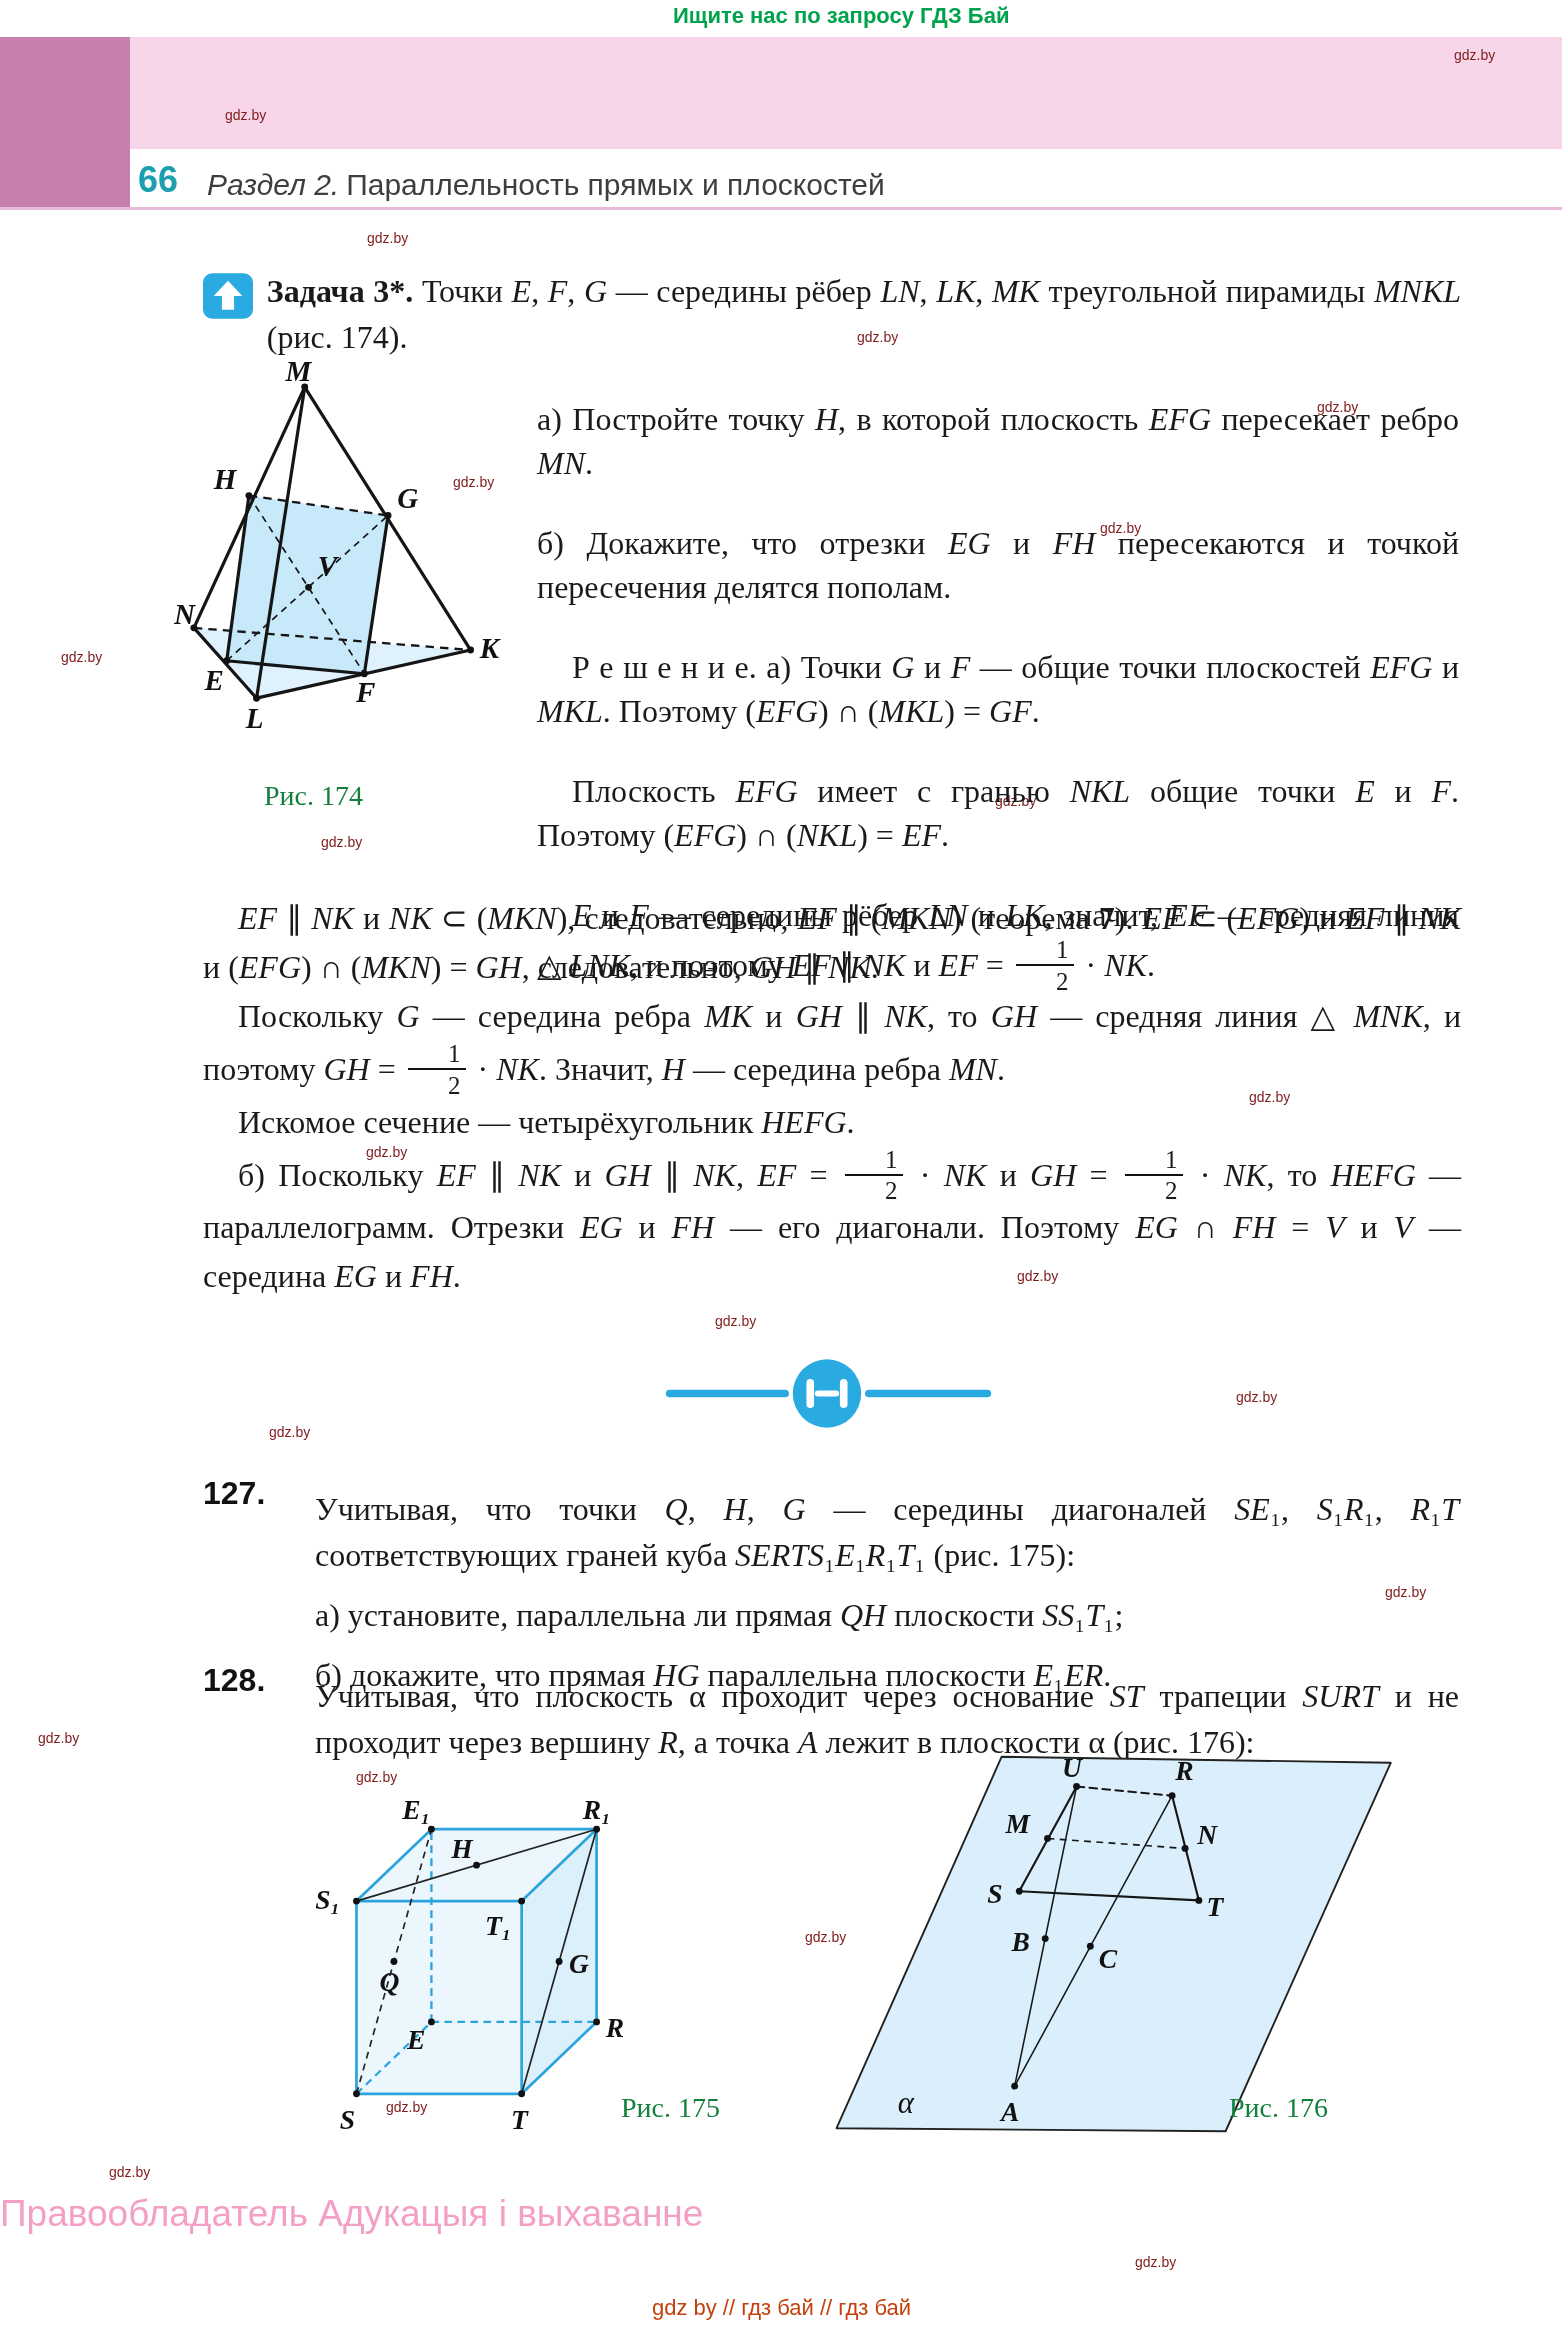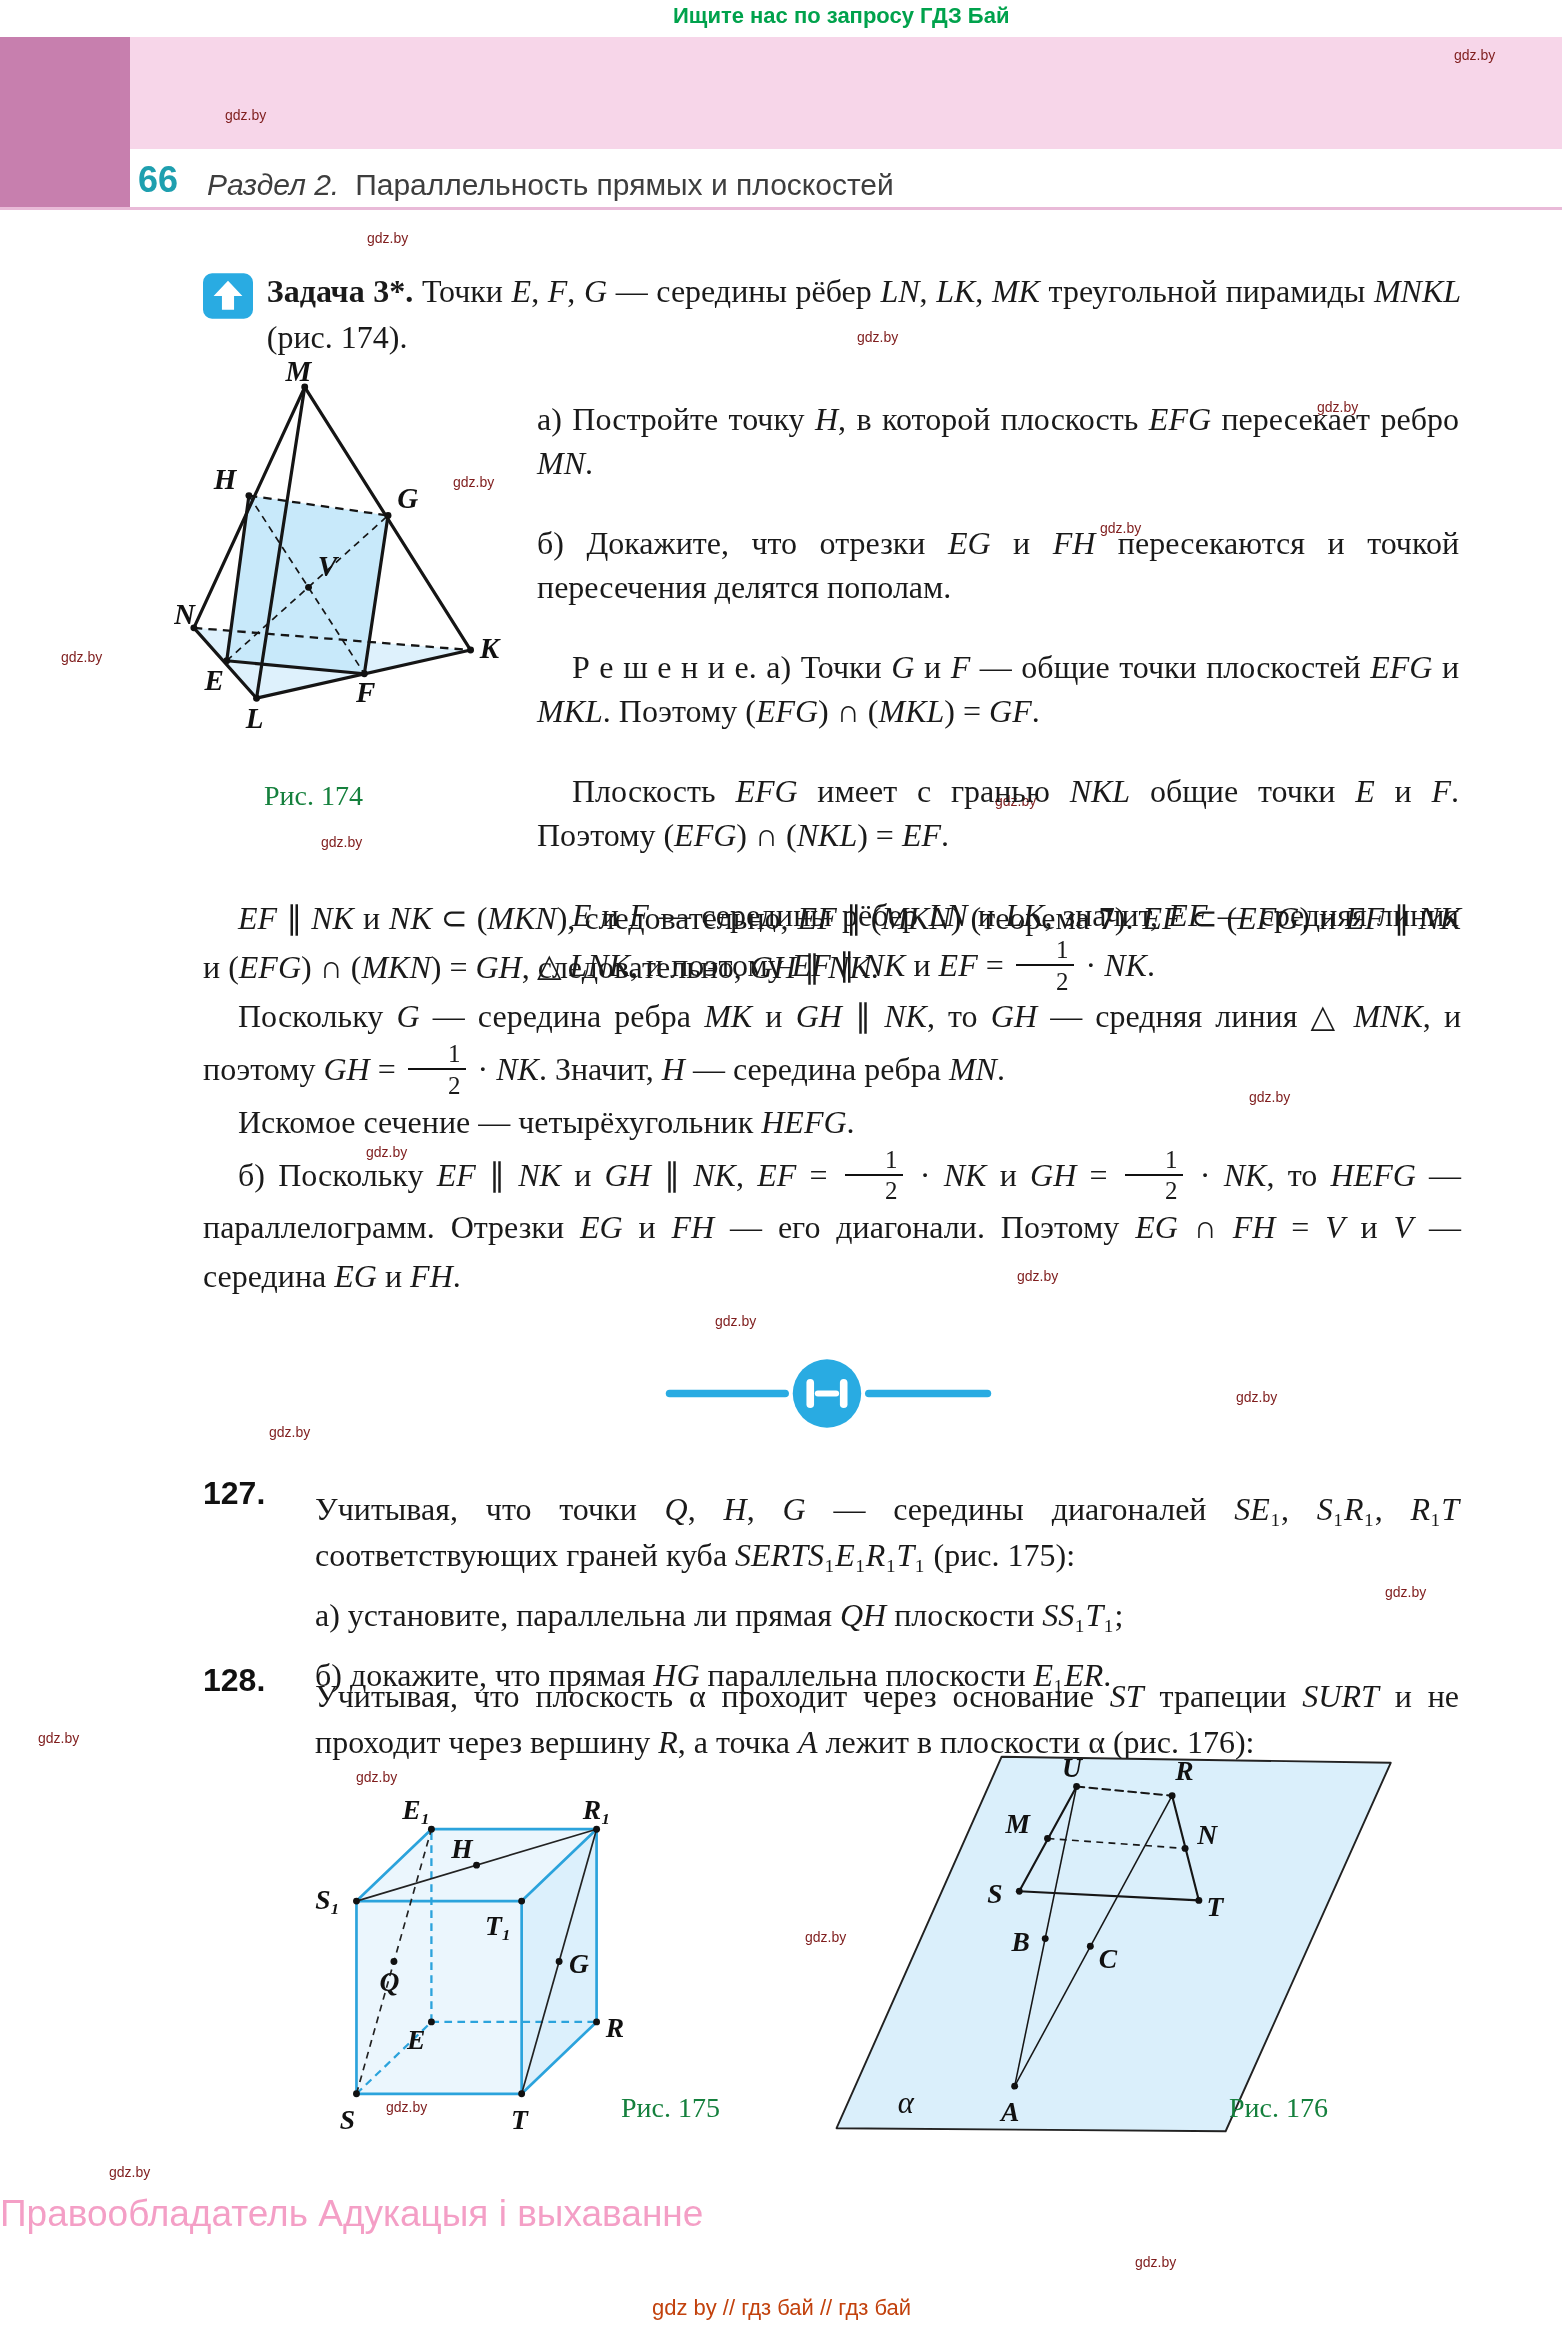--- a/index.html
+++ b/index.html
@@ -6,21 +6,21 @@
   .page{position:relative;width:1563px;height:2330px;background:#ffffff;overflow:hidden;
         font-family:"Liberation Serif",serif;color:#1a1a1a;}
   
   .hdr-accent{position:absolute;left:0;top:37px;width:130px;height:172px;background:#C77FAE;}
   .hdr-band{position:absolute;left:130px;top:37px;width:1433px;height:112px;background:#F7D6E9;}
   .hdr-rule{position:absolute;left:0;top:207px;width:1563px;height:3.1px;background:#E9BAD8;}
   .page-num{position:absolute;left:138px;top:159px;font-family:"Liberation Sans",sans-serif;
             font-size:36px;font-weight:700;color:#1E9FAF;}
   .hdr-title{position:absolute;left:207px;top:168px;font-family:"Liberation Sans",sans-serif;
              font-size:30px;color:#3E3E3E;white-space:nowrap;}
-  .hdr-title i{margin-right:16px;}
+  .hdr-title i{margin-right:7px;}
   
   .wm{position:absolute;font-family:Liberation Sans, sans-serif;font-size:14px;color:#7f1d1d;}
   .banner{position:absolute;left:673px;top:3.1px;font-family:"Liberation Sans",sans-serif;
           font-size:22px;font-weight:700;color:#00A24C;white-space:nowrap;}
   
   .para{margin:0;font-size:32px;line-height:46px;text-align:justify;}
   .indent{text-indent:35px;}
   .p3{position:absolute;left:203px;top:268px;width:1258px;}
   .task-icon{float:left;width:50px;height:46px;margin:4.6px 13.8px 0 0;}
   .rcol{position:absolute;left:537px;top:361px;width:922px;}

